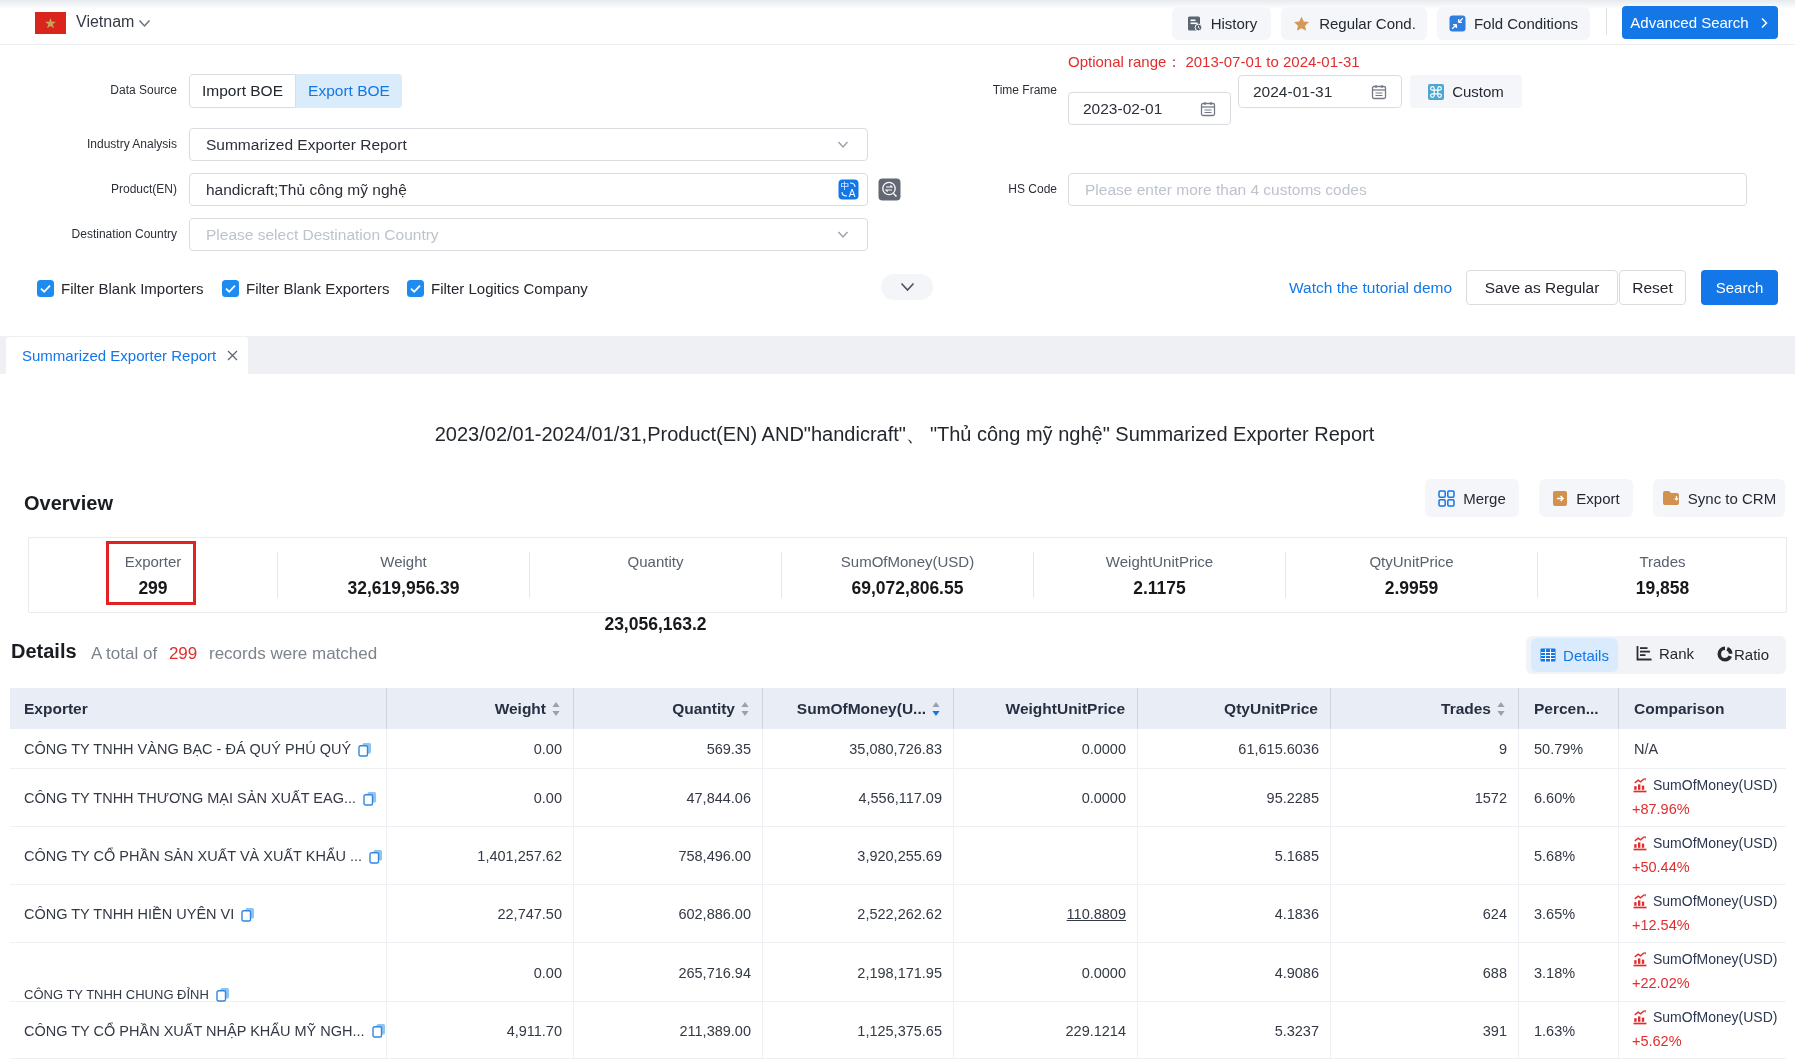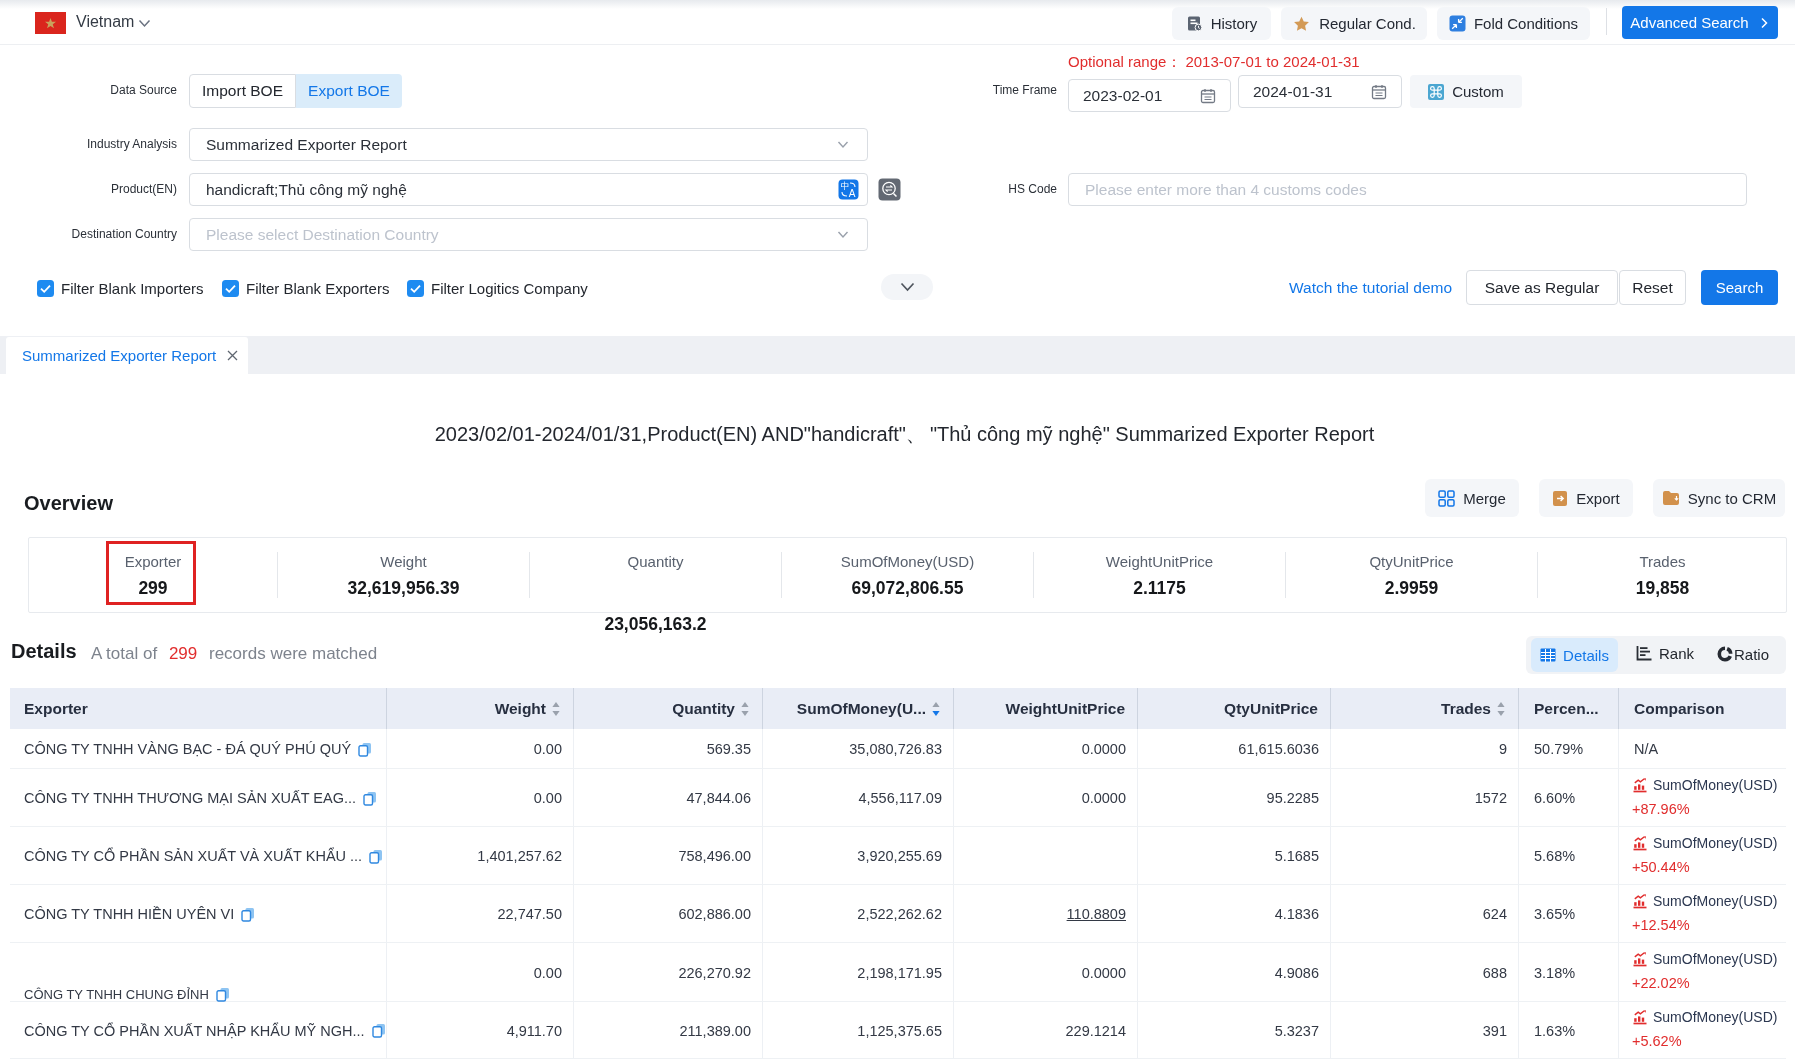--- a/index.html
+++ b/index.html
@@ -118,21 +118,21 @@
   <span style="font-size:15px;color:#23272e;">Filter Logitics Company</span>
 </div>
 <div class="abs" style="left:881px;top:274px;width:52px;height:26px;background:#f3f5f8;border-radius:13px;display:flex;align-items:center;justify-content:center;">
   <svg width="17" height="12" viewBox="0 0 17 12">
         <path d="M2.5 2.5 L8.5 9 L14.5 2.5" stroke="#4f555e" stroke-width="1.7" fill="none"></path>
       </svg>
 </div>
 
 <div class="abs" style="left:1068px;top:53px;font-size:15px;color:#e12d2d;">Optional range：<span style="margin-left:4px;">2013-07-01 to 2024-01-31</span></div>
 <div class="lbl abs" style="left:900px;top:83px;width:157px;">Time Frame</div>
-<div class="inp abs" style="left:1068px;top:79px;width:163px;height:33px;padding:12px 14px;justify-content:space-between;">
+<div class="inp abs" style="left:1068px;top:92px;width:163px;height:33px;padding:12px 14px;justify-content:space-between;">
       <span>2023-02-01</span>
   <svg width="16" height="16" viewBox="0 0 16 16">
         <rect x="1.5" y="2.5" width="13" height="12" rx="1.5" stroke="#737a85" stroke-width="1.3" fill="none"></rect>
         <path d="M1.5 6 h13" stroke="#737a85" stroke-width="1.3"></path>
         <path d="M5 1 v3 M11 1 v3" stroke="#737a85" stroke-width="1.3"></path>
         <path d="M4.5 9 h7 M4.5 11.5 h7" stroke="#737a85" stroke-width="1.1"></path>
       </svg>
 </div>
 <div class="inp abs" style="left:1238px;top:75px;width:164px;height:33px;padding:10px 14px;justify-content:space-between;">
       <span>2024-01-31</span>
@@ -368,21 +368,21 @@
         </svg>
         <span style="font-size:14px;color:#2b3750;">SumOfMoney(USD)</span>
       </div>
 <div class="abs" style="left:1622px;top:229px;font-size:14.5px;color:#e12d2d;">+12.54%</div>
 <div class="abs" style="left:0;top:313px;width:1776px;height:1px;background:#eef1f4;"></div>
 <div class="abs" style="left:14px;top:255px;height:59px;display:flex;align-items:flex-end;font-size:13px;color:#333945;white-space:nowrap;">CÔNG TY TNHH CHUNG ĐỈNH<svg width="14" height="15" viewBox="0 0 14 15" style="display:inline-block;vertical-align:-2px;margin-left:7px;">
           <rect x="4.5" y="1" width="8.5" height="10.5" rx="1.5" fill="#8ec4f2"></rect>
           <rect x="1" y="3.8" width="8.5" height="10.2" rx="1.5" fill="#fff" stroke="#2f88e0" stroke-width="1.4"></rect>
         </svg></div>
 <div class="abs" style="left:376px;top:255px;width:176px;height:59px;display:flex;align-items:center;justify-content:flex-end;font-size:14.5px;color:#333945;">0.00</div>
-<div class="abs" style="left:563px;top:255px;width:178px;height:59px;display:flex;align-items:center;justify-content:flex-end;font-size:14.5px;color:#333945;">226,270.92</div>
+<div class="abs" style="left:563px;top:255px;width:178px;height:59px;display:flex;align-items:center;justify-content:flex-end;font-size:14.5px;color:#333945;">265,716.94</div>
 <div class="abs" style="left:752px;top:255px;width:180px;height:59px;display:flex;align-items:center;justify-content:flex-end;font-size:14.5px;color:#333945;">2,198,171.95</div>
 <div class="abs" style="left:943px;top:255px;width:173px;height:59px;display:flex;align-items:center;justify-content:flex-end;font-size:14.5px;color:#333945;">0.0000</div>
 <div class="abs" style="left:1127px;top:255px;width:182px;height:59px;display:flex;align-items:center;justify-content:flex-end;font-size:14.5px;color:#333945;">4.9086</div>
 <div class="abs" style="left:1320px;top:255px;width:177px;height:59px;display:flex;align-items:center;justify-content:flex-end;font-size:14.5px;color:#333945;">688</div>
 <div class="abs" style="left:1524px;top:255px;height:59px;display:flex;align-items:center;font-size:14.5px;color:#333945;">3.18%</div>
 <div class="abs flx" style="left:1622px;top:263px;gap:5px;">
         <svg width="16" height="15" viewBox="0 0 16 15">
           <path d="M1.5 13.5 h13" stroke="#e12d2d" stroke-width="1.7" fill="none"></path>
           <rect x="2.2" y="8.2" width="2.4" height="3.6" fill="#e12d2d"></rect>
           <rect x="6" y="6.4" width="2.4" height="5.4" fill="#e12d2d"></rect>

